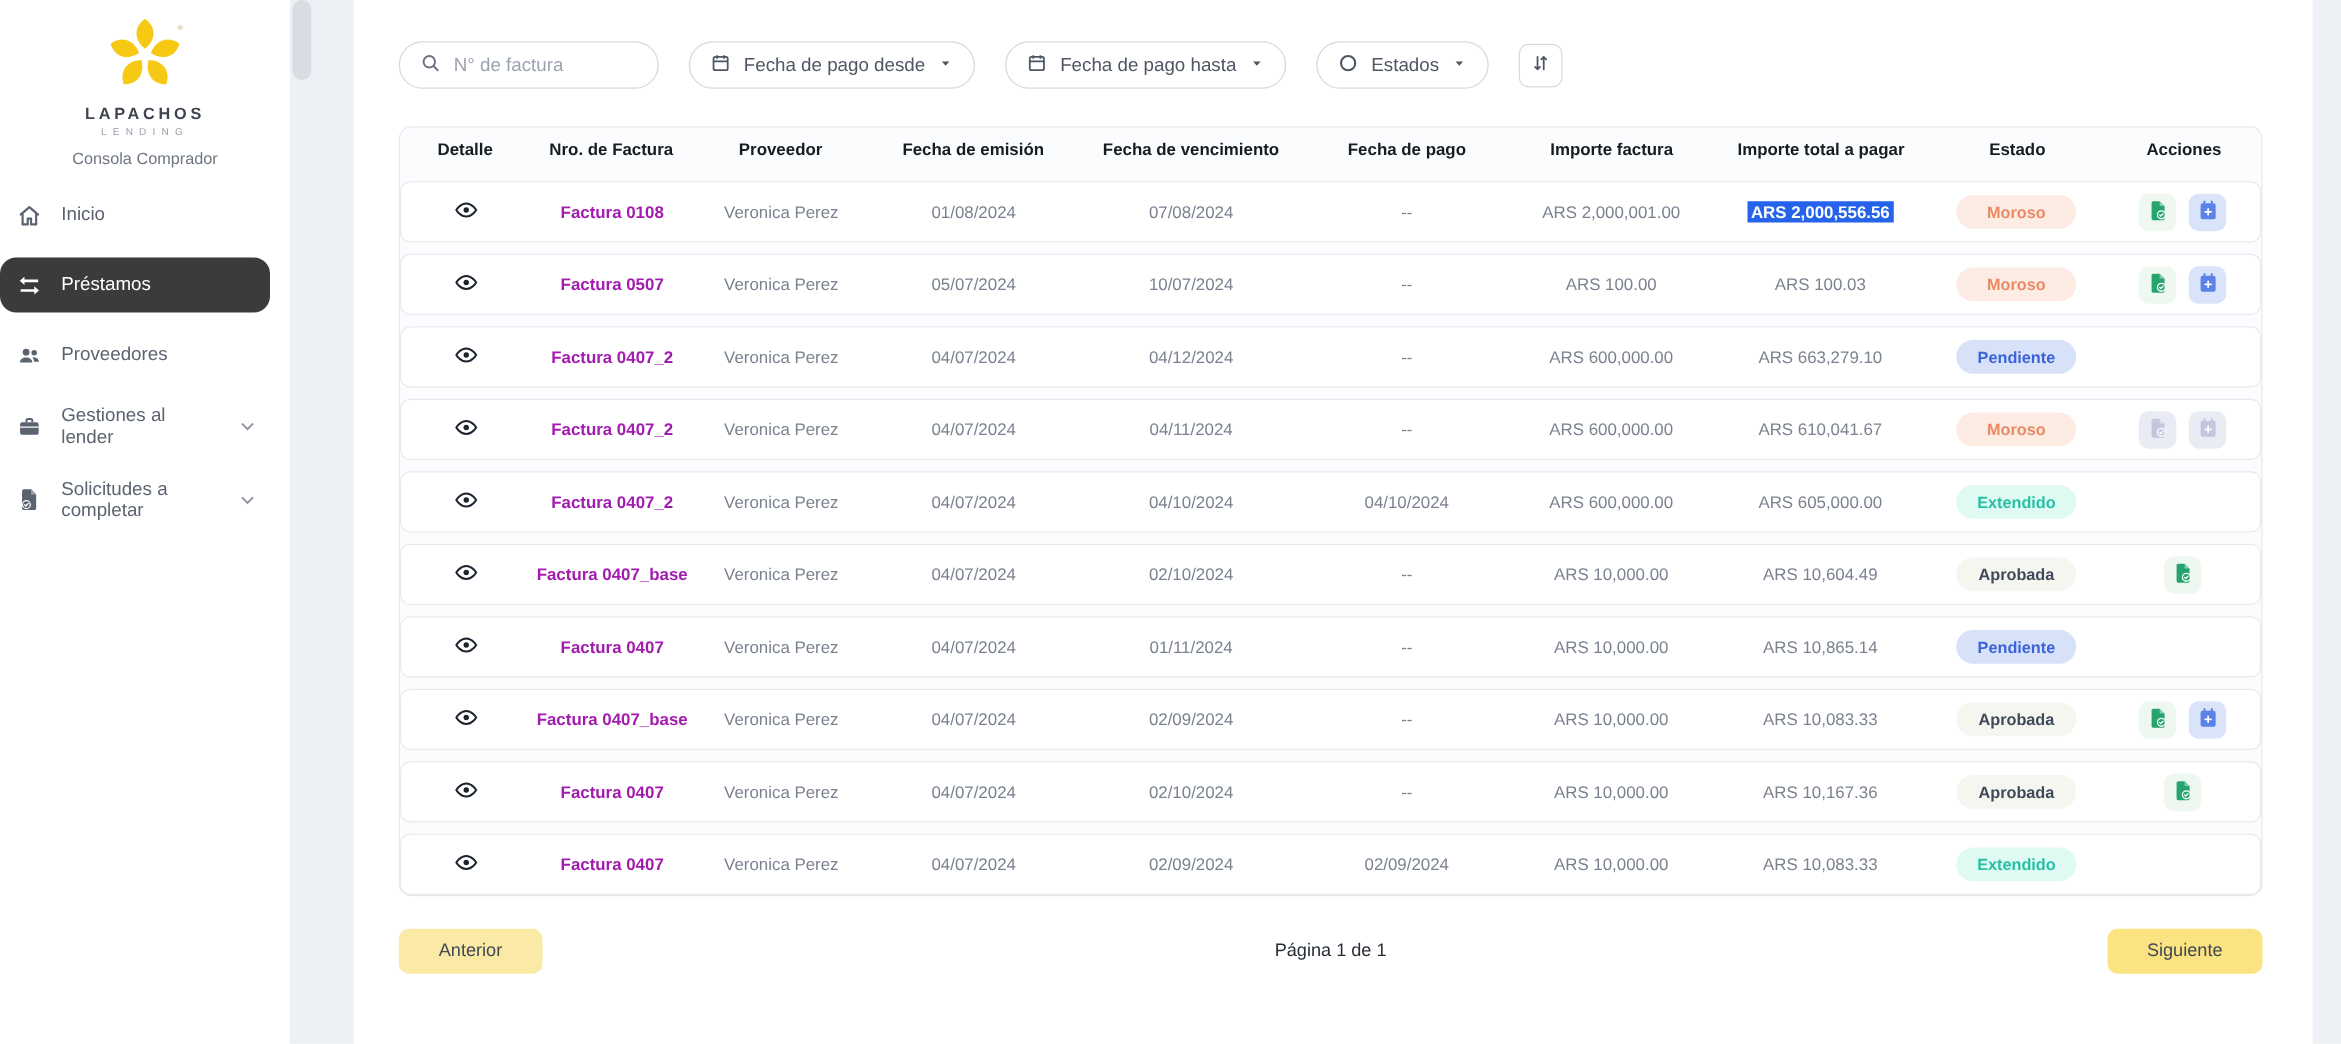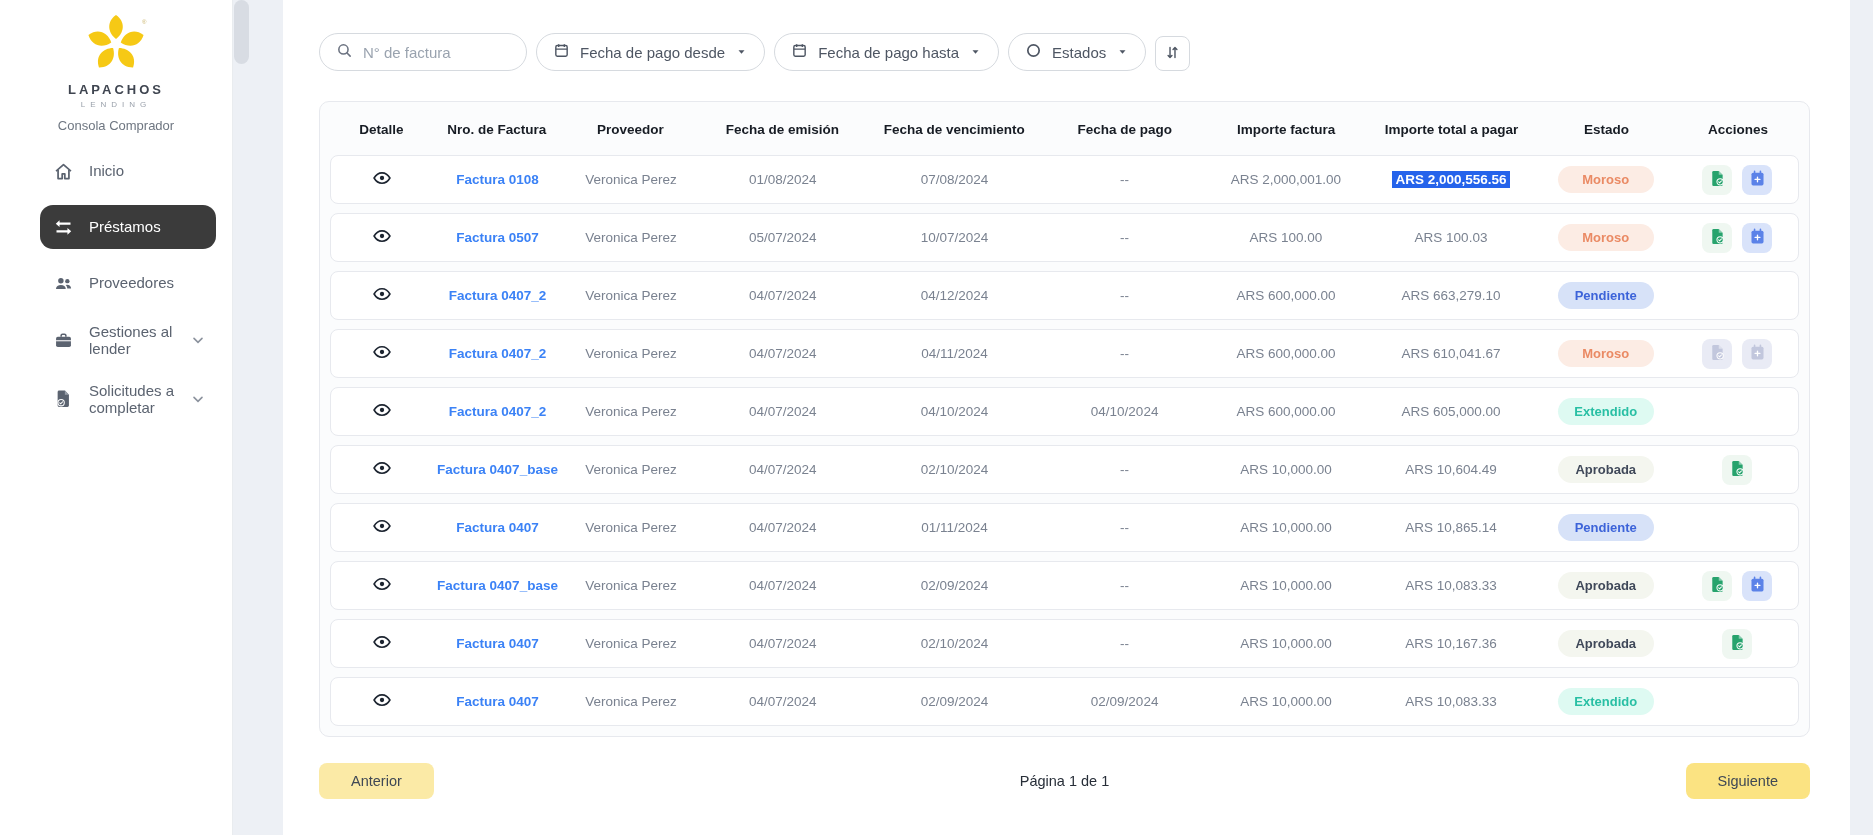--- a/index.html
+++ b/index.html
@@ -6,59 +6,59 @@
   html,body { width:1873px; height:835px; overflow:hidden; background:#fff;
               font-family:"Liberation Sans", sans-serif; }
 
   
   .sidebar { position:absolute; left:0; top:0; width:233px; height:835px;
              background:#fff; border-right:1px solid #e9ecef; }
   .logo-wrap { text-align:center; padding-top:12px; }
   .brand-name { font-size:13px; font-weight:700; color:#3f4550; letter-spacing:3px; margin-top:2px; }
   .brand-sub { font-size:8px; color:#9aa1ab; letter-spacing:5px; margin-top:3px; }
   .console-label { font-size:13px; color:#6e7681; margin-top:9px; }
-  .nav { margin-top:16px;padding-left:40px; }
+  .nav { margin-top:16px; }
   .nav-item { display:flex; align-items:center; gap:15px; min-height:44px;
               margin:0 16px 12px 0; padding:6px 10px 6px 12px; border-radius:8px;
               color:#5b6370; font-size:15px; cursor:pointer; }
   .nav-item .nav-icon { width:22px; height:22px; flex:0 0 22px; display:flex; align-items:center; justify-content:center; }
   .nav-item.active { background:#3b3b3b; color:#fff;border-radius:13px; }
   .nav-item .chev { margin-left:auto; display:flex; }
   .nav-label { line-height:1.15; }
 
   
   .gutter-left { position:absolute; left:233px; top:0; width:50px; height:835px; background:#edf0f5; }
   .scroll-thumb { position:absolute; left:1px; top:0; width:15px; height:64px; background:#d8dce3; border-radius:8px; }
   .gutter-right { position:absolute; left:1850px; top:0; width:23px; height:835px; background:#edf0f5; }
 
   
   .main { position:absolute; left:283px; top:0; width:1567px; height:835px; background:#fff; }
 
   
-  .filters { display:flex; align-items:flex-end; gap:9px; padding:33px 4px 0 36px; }
+  .filters { display:flex; align-items:center; gap:24px; padding:33px 4px 0 36px; }
   .pill { display:inline-flex; align-items:center; gap:10px; height:38px; padding:0 16px;
           border:1.5px solid #d6dadf; border-radius:19px; background:#fff;
           color:#4e5663; font-size:15px; cursor:pointer; white-space:nowrap; }
   .pill-search { width:208px; cursor:text; }
   .pill-search input { border:none; outline:none; width:150px; font-size:15px;
                        font-family:"Liberation Sans", sans-serif; color:#374151; background:transparent; }
   .pill-search input::placeholder { color:#9aa3af; }
   .btn-square { width:35px; height:35px; border:1.5px solid #d6dadf; border-radius:8px;
                 background:#fff; display:inline-flex; align-items:center; justify-content:center; cursor:pointer; }
 
   
   .table-card { margin:30px 40px 0 36px; width:1491px; background:#fbfcfd;
-                border:1px solid #e7e9ee; border-radius:10px; padding:10px; }
+                border:1px solid #e7e9ee; border-radius:10px; }
   .grid { display:grid; grid-template-columns:7% 8.7% 9.5% 11.2% 12.2% 11% 11% 11.5% 9.6% 8.3%;
           align-items:center; }
   .thead { height:34px; }
   .th { text-align:center; font-size:13.5px; font-weight:700; color:#171c24; }
   .trow { height:49px; background:#fff; border:1px solid #e7e9ee; border-radius:8px; margin-top:9px; }
   .td { text-align:center; font-size:13.5px; color:#7a8290; font-weight:500; }
-  .td-nro { color:#3b82f6; font-weight:700; }
+  .td-nro { color:#a21caf; font-weight:700; }
   .eye-btn { background:none; border:none; cursor:pointer; display:inline-flex; align-items:center; }
   .selection { background:#2563eb; color:#fff; font-weight:700; padding:1px 3px; }
   .badge { display:inline-block; min-width:96px; padding:6px 12px; border-radius:14px;
            font-size:13px; font-weight:600; }
   .badge-moroso    { background:#fcece4; color:#ea8a64; }
   .badge-pendiente { background:#d7e2f8; color:#3c63d9; }
   .badge-extendido { background:#defaf2; color:#28bfa4; }
   .badge-aprobada  { background:#f4f6ef; color:#40495a; }
   .actions-wrap { display:flex; gap:10px; justify-content:center; }
   .action-btn { width:30px; height:30px; border:none; border-radius:8px; cursor:pointer;

